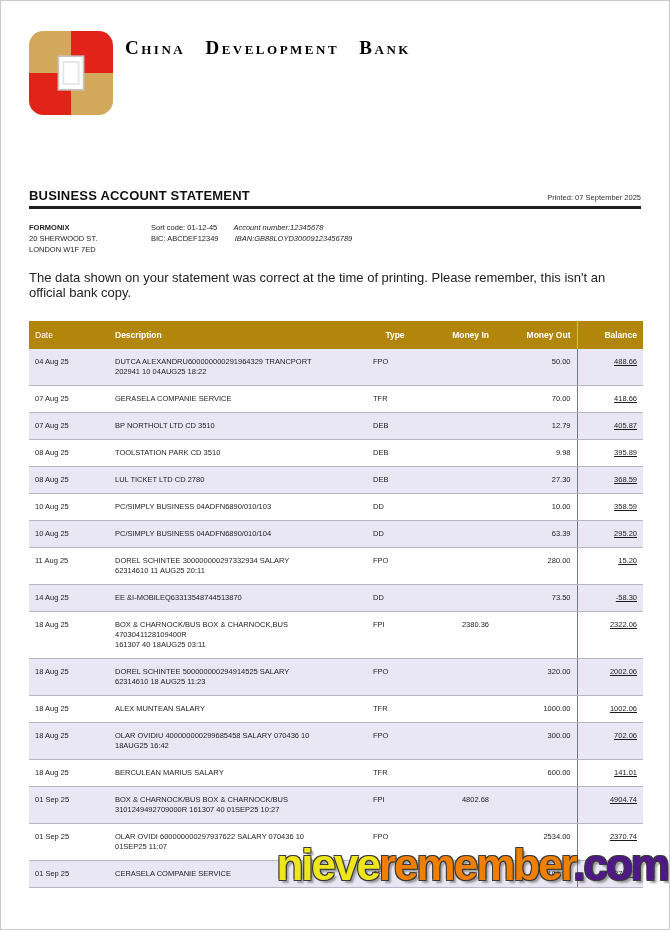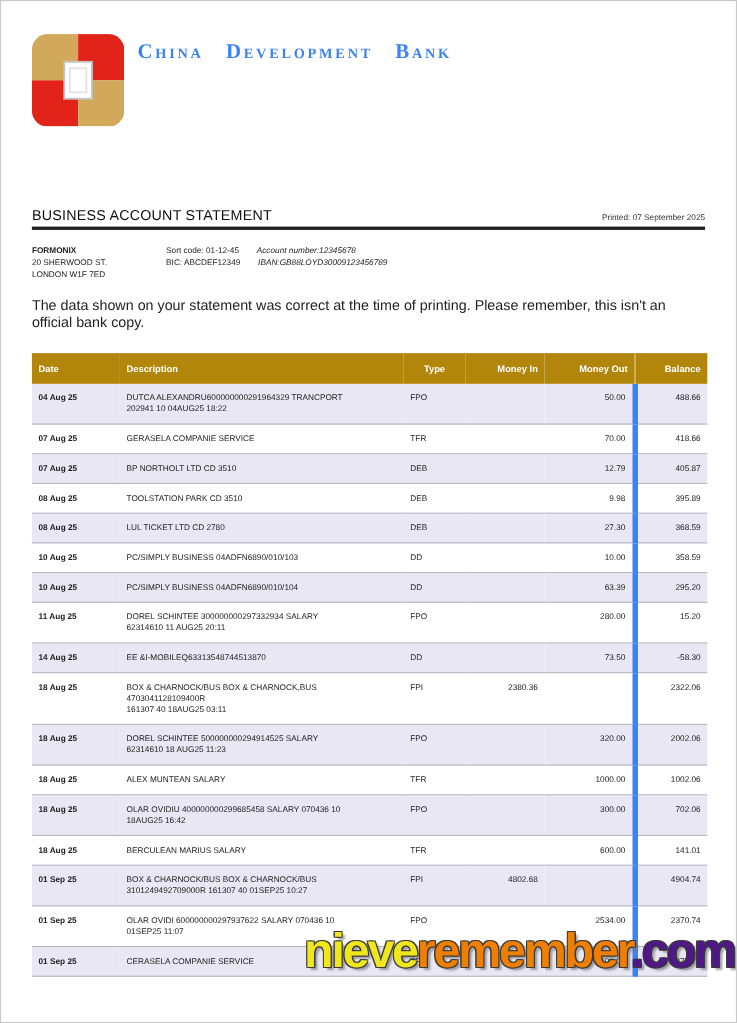--- a/index.html
+++ b/index.html
@@ -9,52 +9,52 @@
           border:1px solid #c9c9c9; padding:0 28px; overflow:hidden; }
 
   
   .brand { display:flex; align-items:flex-start; gap:12px; padding-top:30px; }
   .logo svg { display:block; }
   .brand-names { padding-top:1px; }
   .name-cn { font-family:"DejaVu Sans", sans-serif; font-size:46px; font-weight:700;
              color:#3c3c3c; letter-spacing:3px; line-height:1.12; }
   .name-en { font-family:"Liberation Serif", serif; font-variant:small-caps;
              font-size:19px; font-weight:700; letter-spacing:2.5px; word-spacing:13px;
-             color:#3b82f6; margin-top:5px; }
+             color:#000000; margin-top:5px; }
 
   
   .title-row { margin-top:30px; display:flex; justify-content:space-between; align-items:flex-end; }
-  .title-row h1 { font-size:13px; font-weight:400; color:#111; letter-spacing:0.2px; }
+  .title-row h1 { font-size:13px; font-weight:700; color:#111; letter-spacing:0.2px; }
   .printed { font-size:7.5px; color:#333; padding-bottom:1px;margin-top:48px; }
   .rule { border-top:3px solid #1e1e1e; margin-top:3px; }
 
   
   .account-block { display:flex; margin-top:13px; font-size:7.5px; line-height:11px; color:#222; }
   .holder { width:122px; }
   .holder-name { font-weight:700; }
   .details .pair span + span { margin-left:14px;font-style:italic; }
 
   .note { font-size:13px; color:#222; }
   .note-1 { margin-top:15px; }
   .note-2 { margin-top:28px; }
 
   
   table { width:614px; border-collapse:collapse; margin-top:21px; table-layout:fixed; }
   thead th { background:var(--header-bg); color:#fff; font-size:8.5px; font-weight:700;
              padding:9px 6px; text-align:left; }
   tbody td { font-size:7.5px; color:#1c1c1c; padding:8px 6px; line-height:10px;
              vertical-align:top; border-bottom:1px solid #b6b6c2; }
   tbody tr:nth-child(odd) { background:var(--row-alt); }
-  .c-date { font-weight:700; }
+  .c-date { font-weight:400; }
   td.c-desc { white-space:pre-line; }
   .c-type { }
   .c-in, .c-out, .c-bal { text-align:right; }
   th.c-type { text-align:center; }
   th.c-in, th.c-out, th.c-bal { text-align:right; }
-  td.c-bal { border-left:5px solid #3b82f6; }
+  td.c-bal { border-left:1px solid #3b82f6;text-decoration:underline; }
   th.c-bal { border-left:1px solid rgba(255,255,255,0.45); }
 
   
   .watermark { position:absolute; top:842px; right:1px; font-weight:800; font-size:44px;
                letter-spacing:-2px; white-space:nowrap; line-height:1; }
   .watermark span { text-shadow:-1px -1px 0 #3a3a3a, 1px -1px 0 #3a3a3a,
                     -1px 1px 0 #3a3a3a, 1px 1px 0 #3a3a3a, 3px 3px 2px rgba(110,110,110,0.65);margin-top:41px; }
   .w-nieve { color:var(--wm-yellow); }
   .w-arcoiris { color:var(--wm-orange); }
   .w-dotcom { color:var(--wm-purple); }

